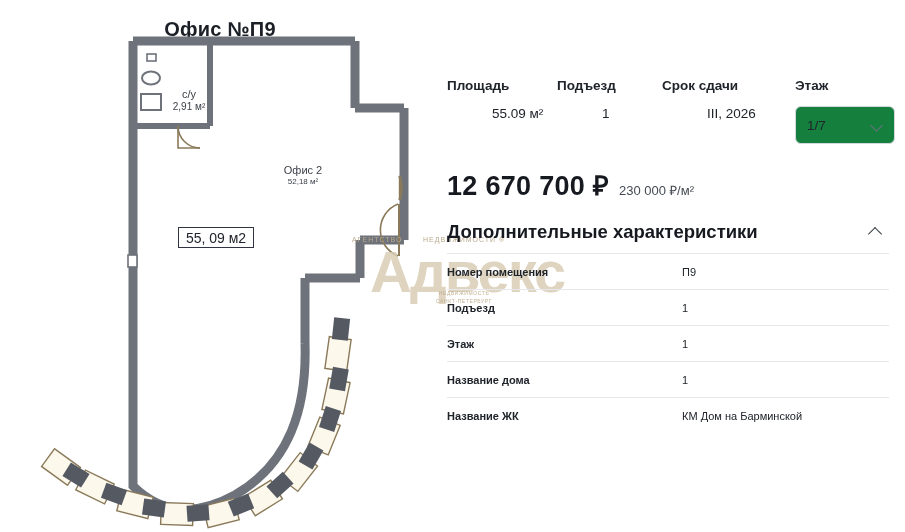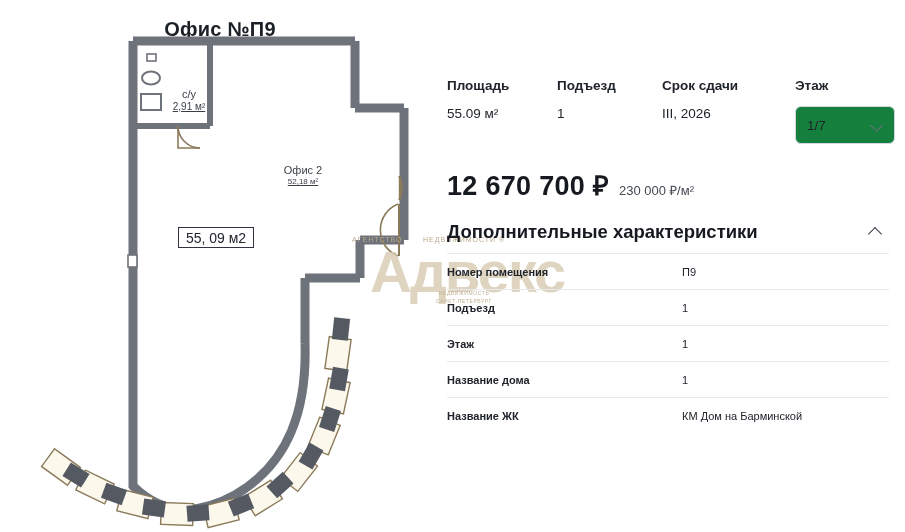--- a/index.html
+++ b/index.html
@@ -37,21 +37,21 @@
   .plan svg { position: absolute; left: 0; top: 0; }
 
   .plan-label {
     position: absolute;
     text-align: center;
     color: #3a3f47;
     line-height: 1.15;
     pointer-events: none;
   }
   .plan-label .l1 { font-size: 11px; }
-  .plan-label .l2 { font-size: 10px; text-decoration: underline; }
+  .plan-label .l2 { font-size: 10px; }
 
   .label-su { left: 158px; top: 80px; width: 62px; }
   .label-office { left: 262px; top: 156px; width: 82px; }
   .label-office .l1 { font-size: 11px; }
   .label-office .l2 { font-size: 8px; }
 
   .area-box {
     position: absolute;
     left: 178px; top: 219px;
     width: 76px; height: 21px;
@@ -109,20 +109,21 @@
     font-size: 13.5px;
     font-weight: bold;
     color: #20242b;
     margin-bottom: 13px;
     white-space: nowrap;
   }
   .spec .v {
     font-size: 13.5px;
     color: #20242b;
     white-space: nowrap;
+    margin-left: 45px;
   }
   .spec-area { width: 110px; }
   .spec-entrance { width: 105px; }
   .spec-deadline { width: 133px; }
   .spec-floor { width: 110px; }
 
   .floor-select {
     margin-top: 0;
     width: 100px;
     height: 38px;

